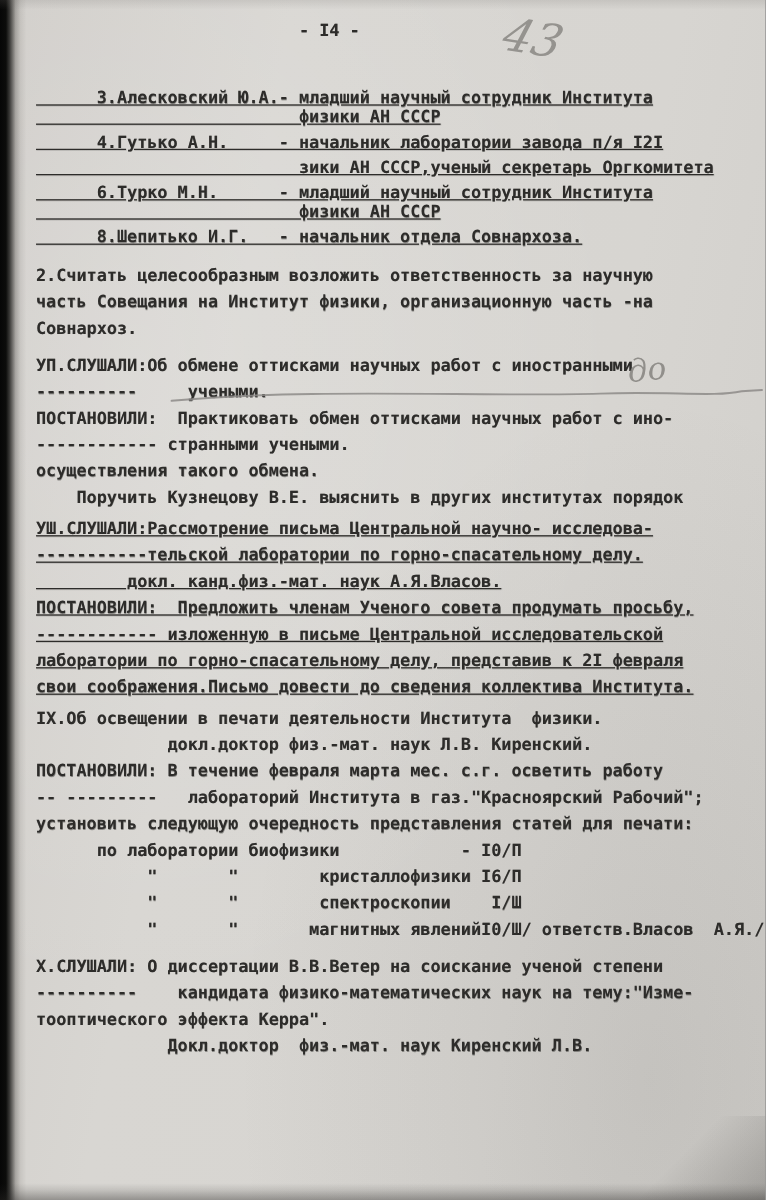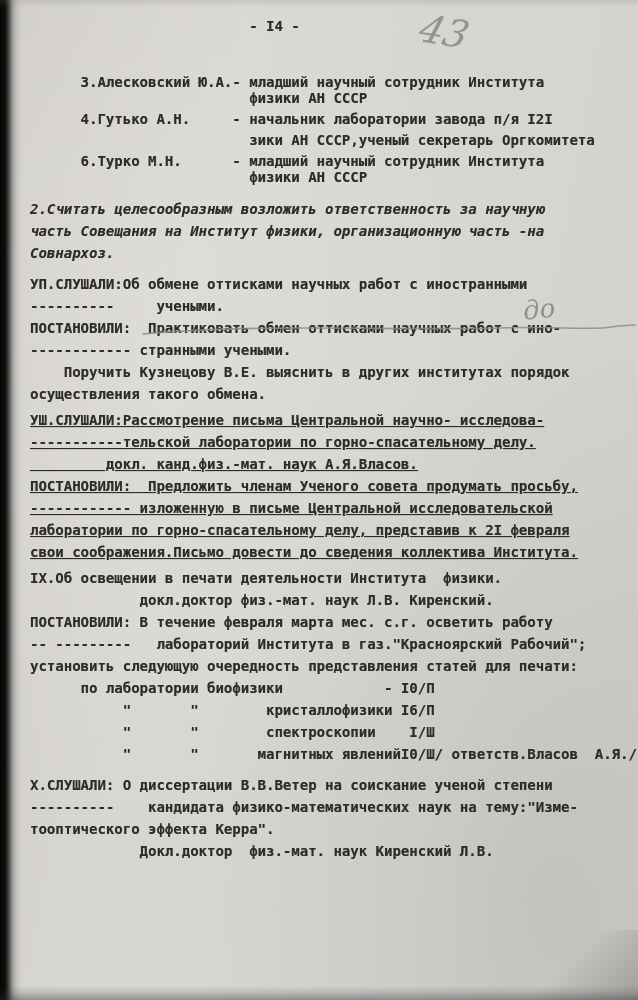--- a/index.html
+++ b/index.html
@@ -15,23 +15,23 @@
       radial-gradient(ellipse at 18% 30%, rgba(255,255,255,.18), transparent 55%),
       radial-gradient(ellipse at 85% 90%, rgba(60,58,55,.10), transparent 45%);
   }
   .doc {
     position:absolute; left:30px; top:15px; width:608px; z-index:2;
     color:#2d2c2a; font-weight:700; font-size:14px;
     text-shadow:0.3px 0.3px 0 rgba(45,44,42,.45);
   }
   .tline { white-space:pre; line-height:22px; height:22px; }
   .attendees .tline { line-height:16px; height:16px; }
-  .att-item { margin-bottom:5px; }
+  .att-item { margin-bottom:5px;text-decoration:underline; }
   .attendees { margin-top:37px; }
-  .res2 { margin-top:13px;font-style:italic; }
+  .res2 { margin-top:13px; }
   .sec7 { margin-top:9px; }
   .sec8 { margin-top:4px;text-decoration:underline; }
   .sec9 { margin-top:4px; }
   .sec10 { margin-top:9px; }
 
   .pencil { position:absolute; z-index:4; color:#8a8884; font-family:"DejaVu Serif", serif; font-style:italic; }
   .pencil-num { left:420px; top:10px; font-size:38px; transform:rotate(9deg) skewX(-8deg); opacity:.85; }
   .pencil-note { left:523px; top:294px; font-size:26px; transform:rotate(-6deg); opacity:.9; }
   .pencil-strike { position:absolute; left:140px; top:318px; z-index:4; }
 
@@ -64,33 +64,36 @@
         <div class="att-item">
           <div class="tline">      4.Гутько А.Н.     - начальник лаборатории завода п/я I2I</div>
         </div>
         <div class="att-item">
           <div class="tline">                          зики АН СССР,ученый секретарь Оргкомитета</div>
         </div>
         <div class="att-item">
           <div class="tline">      6.Турко М.Н.      - младший научный сотрудник Института</div>
           <div class="tline">                          физики АН СССР</div>
         </div>
+        <div class="att-item">
+          <div class="tline">      8.Шепитько И.Г.   - начальник отдела Совнархоза.</div>
+        </div>
       </div>
     <div class="res2">
         <div class="tline">2.Считать целесообразным возложить ответственность за научную</div>
         <div class="tline">часть Совещания на Институт физики, организационную часть -на</div>
         <div class="tline">Совнархоз.</div>
       </div>
     <div class="sec7">
         <div class="tline">УП.СЛУШАЛИ:Об обмене оттисками научных работ с иностранными</div>
         <div class="tline">----------     учеными.</div>
         <div class="tline">ПОСТАНОВИЛИ:  Практиковать обмен оттисками научных работ с ино-</div>
         <div class="tline">------------ странными учеными.</div>
+        <div class="tline">осуществления такого обмена.</div>
         <div class="tline">    Поручить Кузнецову В.Е. выяснить в других институтах порядок</div>
-        <div class="tline">осуществления такого обмена.</div>
       </div>
     <div class="sec8">
         <div class="tline">УШ.СЛУШАЛИ:Рассмотрение письма Центральной научно- исследова-</div>
         <div class="tline">-----------тельской лаборатории по горно-спасательному делу.</div>
         <div class="tline">         докл. канд.физ.-мат. наук А.Я.Власов.</div>
         <div class="tline">ПОСТАНОВИЛИ:  Предложить членам Ученого совета продумать просьбу,</div>
         <div class="tline">------------ изложенную в письме Центральной исследовательской</div>
         <div class="tline">лаборатории по горно-спасательному делу, представив к 2I февраля</div>
         <div class="tline">свои соображения.Письмо довести до сведения коллектива Института.</div>
       </div>

